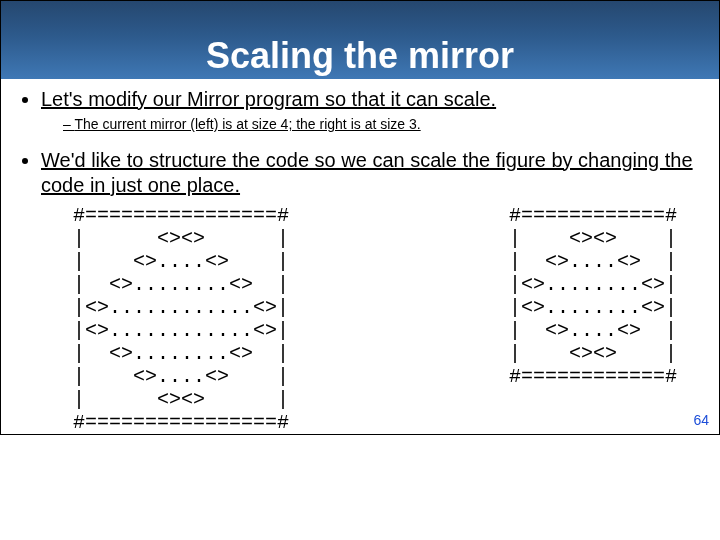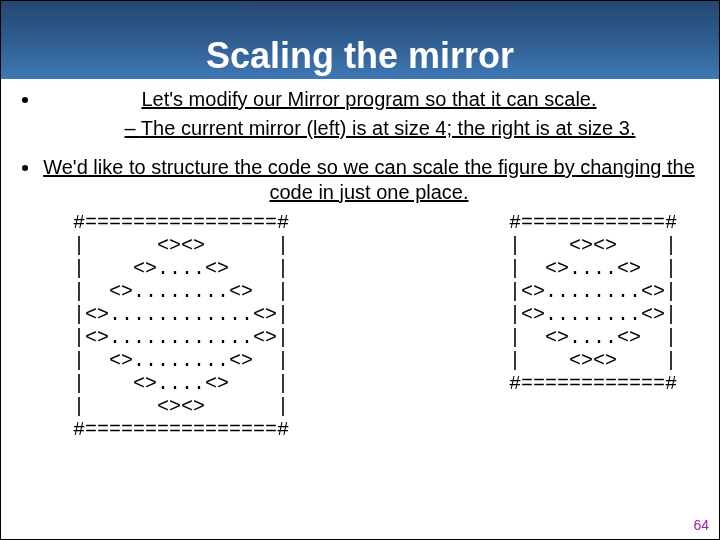--- a/index.html
+++ b/index.html
@@ -8,24 +8,23 @@
     width: 720px;
     height: 540px;
     background: #fff;
     font-family: Verdana, Geneva, sans-serif;
     color: #000;
     overflow: hidden;
   }
   .slide {
     position: relative;
     width: 720px;
-    height: 540px;
+    height: 435px;
     box-sizing: border-box;
     border: 1px solid #000;
-    text-align: center;
   }
   .title-band {
     position: absolute;
     left: 0;
     top: 0;
     width: 100%;
     height: 78px;
     background: linear-gradient(to bottom, #25476f 0%, #2d5a8c 45%, #3f78b5 100%);
     display: flex;
     align-items: flex-end;
@@ -56,21 +55,21 @@
     line-height: 1.25;
     margin-bottom: 2px;
     text-decoration: underline;
   }
   ul.sub {
     list-style: none;
     margin: 4px 0 14px 0;
     padding: 0 0 0 22px;
   }
   ul.sub > li {
-    font-size: 20px;
+    font-size: 14px;
     line-height: 1.25;
   }
   ul.sub > li::before {
     content: "– ";
   }
   .code-row {
     display: flex;
     justify-content: space-between;
     margin-top: 6px;
     padding-left: 50px;
@@ -81,21 +80,21 @@
     font-size: 20px;
     line-height: 1.15;
     margin: 0;
     white-space: pre;
   }
   .page-num {
     position: absolute;
     right: 10px;
     bottom: 6px;
     font-size: 14px;
-    color: #a21caf;
+    color: #1d4ed8;
     font-family: Arial, sans-serif;
     margin-top: 16px;
   }
 </style>
 </head>
 <body>
 
 <div class="slide">
 
   <div class="title-band">

